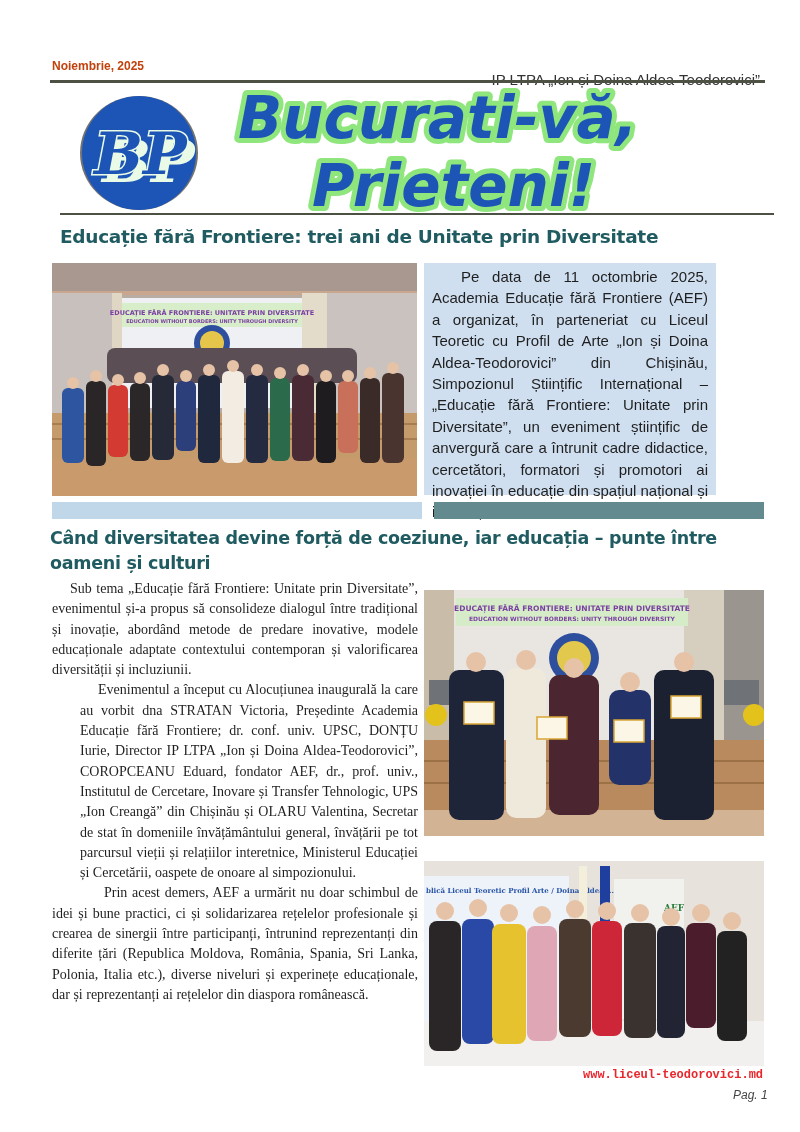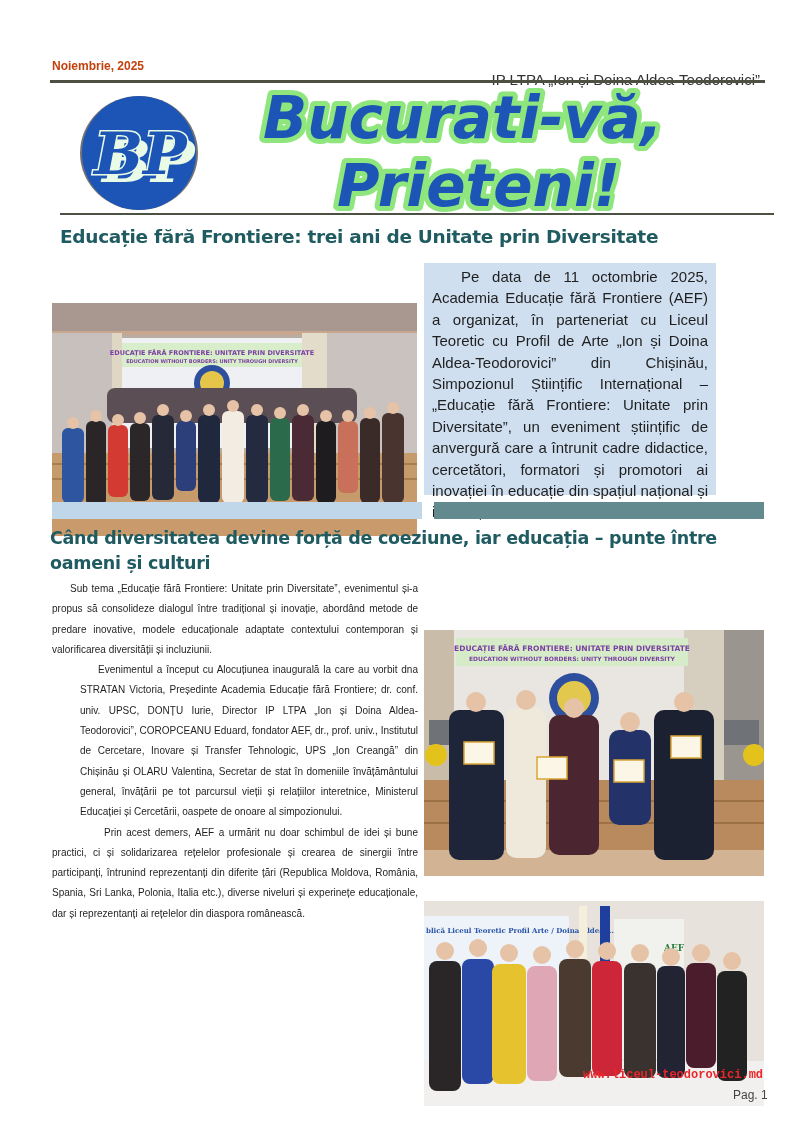--- a/index.html
+++ b/index.html
@@ -12,53 +12,53 @@
   .hdr-left { left: 52px; top: 59px; font-size: 12px; color: #c2410c; font-family: "Liberation Sans", sans-serif; font-weight: bold; }
   .hdr-right { right: 40px; top: 71px; font-size: 15px; color: #333; font-family: "Liberation Sans", sans-serif; }
   .hdr-line { left: 50px; top: 80px; width: 715px; height: 3px; background: #4d5143; }
   .hdr-line2 { left: 60px; top: 213px; width: 714px; height: 2px; background: #4d5143; }
 
   
   .logo { left: 80px; top: 96px; width: 118px; height: 114px; border-radius: 50%; background: #737373; overflow: hidden; }
   .logo svg { width: 100%; height: 100%; display: block; }
 
   
-  .mast { left: 230px; top: 76px; width: 440px; height: 140px; margin-left: 25px; }
+  .mast { left: 230px; top: 76px; width: 440px; height: 140px; }
   .mast svg { width: 100%; height: 100%; display: block; overflow: visible; }
 
   
   .s1-title { left: 60px; top: 226px; width: 700px; font-family: "DejaVu Sans", sans-serif; font-weight: bold; font-size: 18.5px; color: #1f5b60; letter-spacing: -0.3px; }
 
   
-  .photo { overflow: hidden; margin-top: 40px; }
+  .photo { overflow: hidden; }
   .photo svg { width: 100%; height: 100%; display: block; }
   .photo1 { left: 52px; top: 263px; width: 365px; height: 233px; }
   .photo2 { left: 424px; top: 590px; width: 340px; height: 246px; }
   .photo3 { left: 424px; top: 861px; width: 340px; height: 205px; }
 
   
   .intro { left: 424px; top: 263px; width: 292px; height: 232px; background: #cfdff0; padding: 3px 8px 8px 8px; font-family: "Liberation Sans", sans-serif; font-size: 15px; line-height: 21.4px; color: #1f1f1f; text-align: justify; }
   .intro p { text-indent: 29px; }
 
   
   .bar-l { left: 52px; top: 502px; width: 370px; height: 17px; background: #c0d6e9; }
   .bar-r { left: 434px; top: 502px; width: 330px; height: 17px; background: #628a8f; }
 
   
   .s2-title { left: 50px; top: 526px; width: 720px; text-align: left; font-family: "DejaVu Sans", sans-serif; font-weight: bold; font-size: 17.5px; line-height: 25px; color: #1f5b60; letter-spacing: -0.3px; }
 
   
-  .body { left: 52px; top: 579px; width: 366px; font-family: Liberation Sans, sans-serif; font-size: 10px; line-height: 20.3px; color: #1f1f1f; text-align: justify; }
+  .body { left: 52px; top: 579px; width: 366px; font-family: Liberation Serif, serif; font-size: 14px; line-height: 20.3px; color: #1f1f1f; text-align: justify; }
   .body p.ind1 { text-indent: 18px; }
   .body p.ind2 { text-indent: 18px; margin-left: 28px; }
   .body p.ind3 { text-indent: 52px; }
 
   
   .url { left: 583px; top: 1068px; font-family: Liberation Mono, monospace; font-weight: bold; font-size: 12px; color: #e8262c; }
-  .page { left: 733px; top: 1088px; font-family: "Liberation Sans", sans-serif; font-size: 12px; color: #444; }
+  .page { left: 733px; top: 1088px; font-family: "Liberation Sans", sans-serif; font-size: 12px; color: #444; font-style: italic; }
 </style>
 </head>
 <body>
 
 <div class="abs hdr-left">Noiembrie, 2025</div>
 <div class="abs hdr-right">IP LTPA „Ion și Doina Aldea-Teodorovici”</div>
 <div class="abs hdr-line"></div>
 
 <div class="abs logo">
   <svg viewBox="0 0 118 114">

